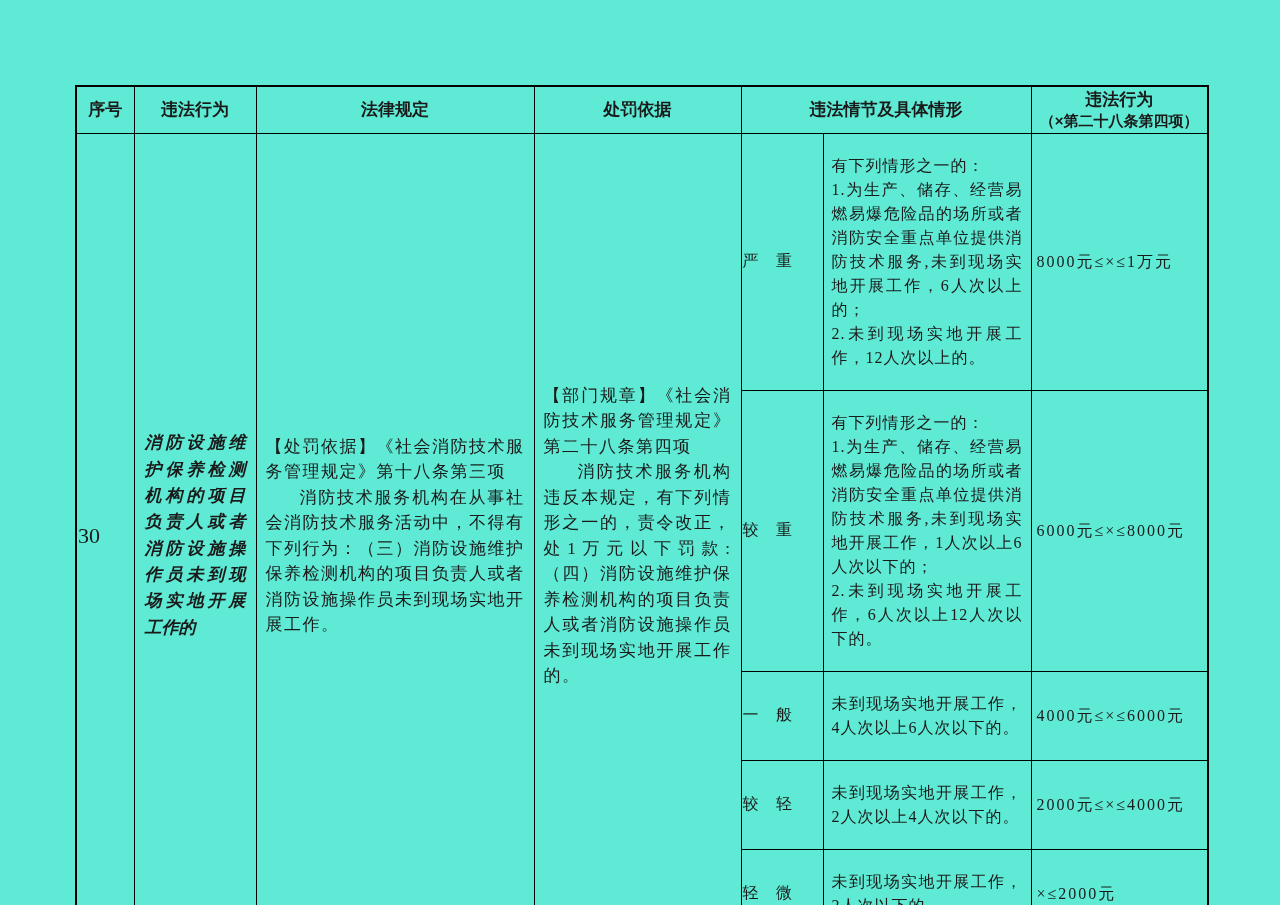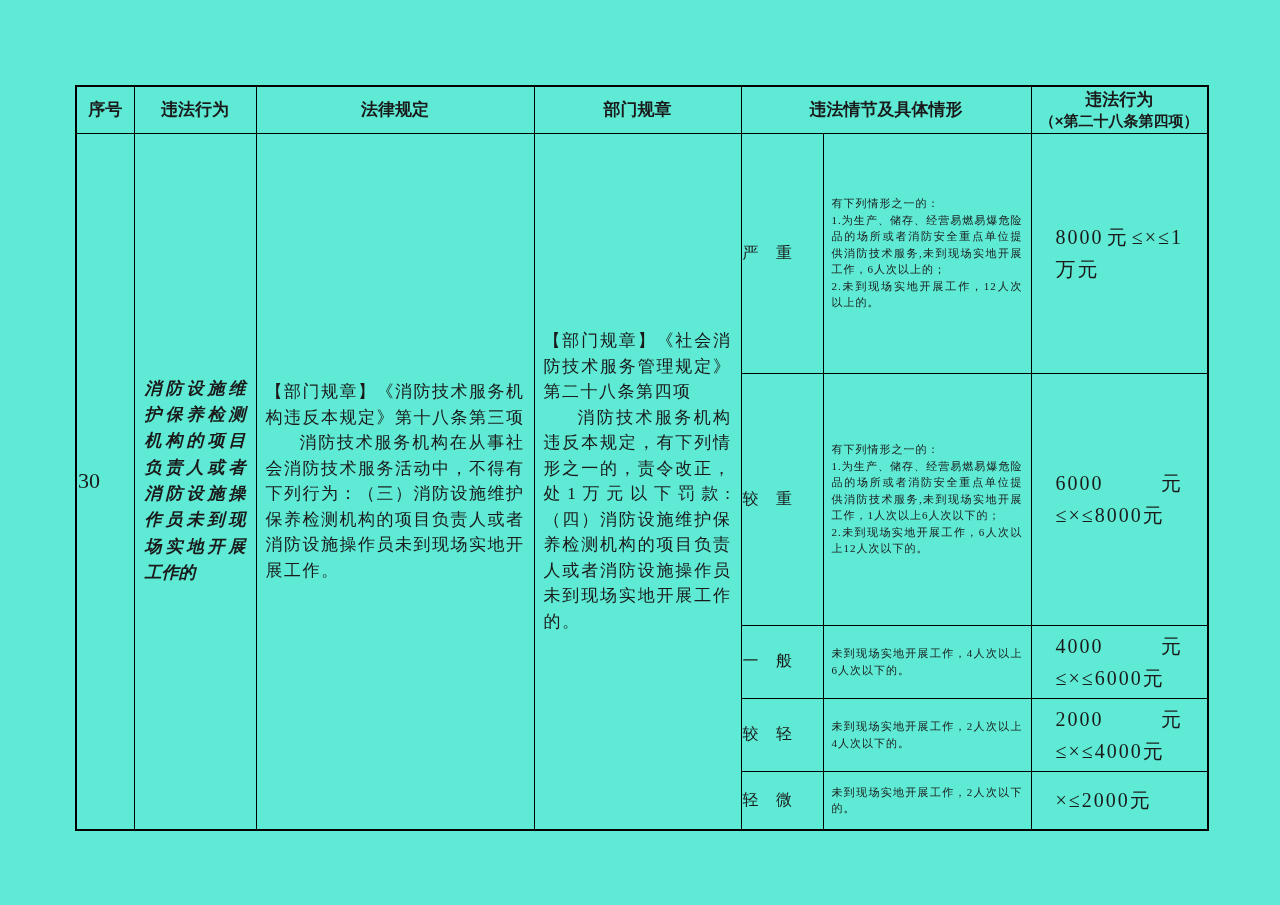--- a/index.html
+++ b/index.html
@@ -70,33 +70,33 @@
   td.cell-legal p, td.cell-basis p { margin: 0; }
   p.indent { text-indent: 2em; }
   td.cell-severity {
     font-size: 16px;
   }
   td.cell-severity .severity-label {
     letter-spacing: 1.1em;
     margin-right: -1.1em;
   }
   td.cell-desc {
-    font-size: 11px;
+    font-size: 16px;
     letter-spacing: 1px;
     line-height: 1.5;
     text-align: justify;
     white-space: pre-line;
-    padding: 12px 8px;
+    padding: 20px 8px;
   }
   td.cell-range {
-    font-size: 20px;
+    font-size: 16px;
     letter-spacing: 2px;
     line-height: 1.6;
     text-align: justify;
-    padding: 4px 24px;
+    padding: 4px 5px;
   }
   .footer {
     position: absolute;
     left: 0;
     top: 848px;
     width: 1280px;
     text-align: center;
     font-size: 18px;
     letter-spacing: 2px;
     word-spacing: 10px;
@@ -116,34 +116,34 @@
       <col style="width:207px">
       <col style="width:82px">
       <col style="width:208px">
       <col style="width:177px">
     </colgroup>
     <thead>
       <tr class="header-row">
         <th>序号</th>
         <th>违法行为</th>
         <th>法律规定</th>
-        <th>部门规章</th>
+        <th>处罚依据</th>
         <th colspan="2">违法情节及具体情形</th>
         <th>
           <div>违法行为</div>
           <div class="range-sub">（×第二十八条第四项）</div>
         </th>
       </tr>
     </thead>
     <tbody>
       <tr class="r0">
         <td class="cell-index" rowspan="5">30</td>
         <td class="cell-violation" rowspan="5">消防设施维护保养检测机构的项目负责人或者消防设施操作员未到现场实地开展工作的</td>
         <td class="cell-legal" rowspan="5">
-          <p>【部门规章】《消防技术服务机构违反本规定》第十八条第三项</p>
+          <p>【处罚依据】《社会消防技术服务管理规定》第十八条第三项</p>
           <p class="indent">消防技术服务机构在从事社会消防技术服务活动中，不得有下列行为：（三）消防设施维护保养检测机构的项目负责人或者消防设施操作员未到现场实地开展工作。</p>
         </td>
         <td class="cell-basis" rowspan="5">
           <p>【部门规章】《社会消防技术服务管理规定》第二十八条第四项</p>
           <p class="indent">消防技术服务机构违反本规定，有下列情形之一的，责令改正，处1万元以下罚款:（四）消防设施维护保养检测机构的项目负责人或者消防设施操作员未到现场实地开展工作的。</p>
         </td>
         <td class="cell-severity"><span class="severity-label">严重</span></td>
         <td class="cell-desc">有下列情形之一的：
 1.为生产、储存、经营易燃易爆危险品的场所或者消防安全重点单位提供消防技术服务,未到现场实地开展工作，6人次以上的；
 2.未到现场实地开展工作，12人次以上的。</td>

